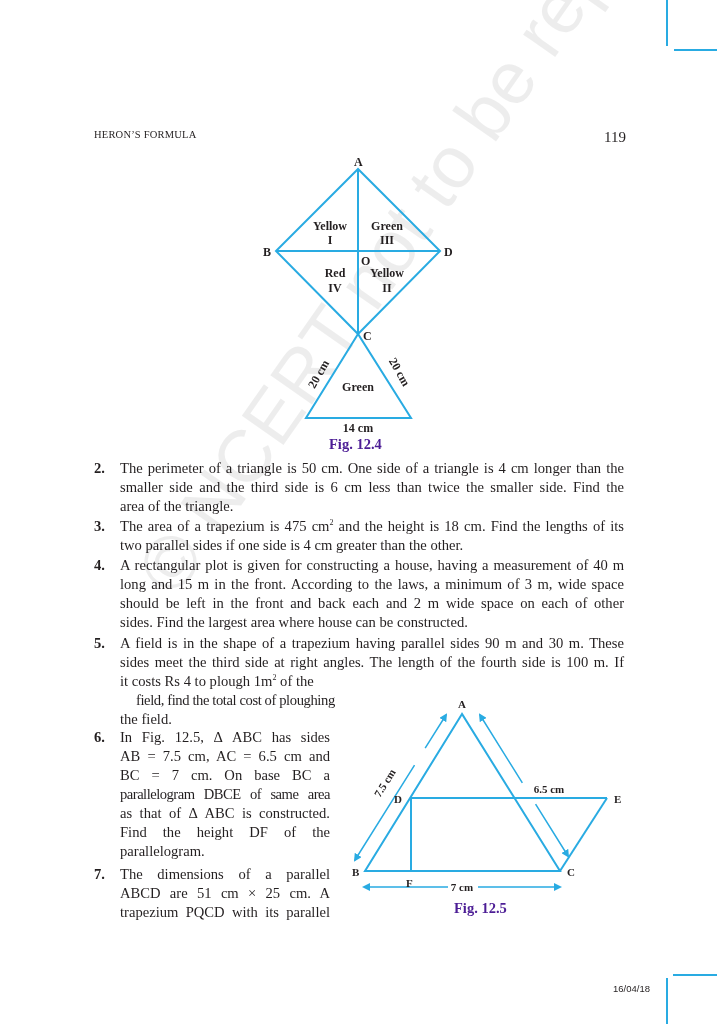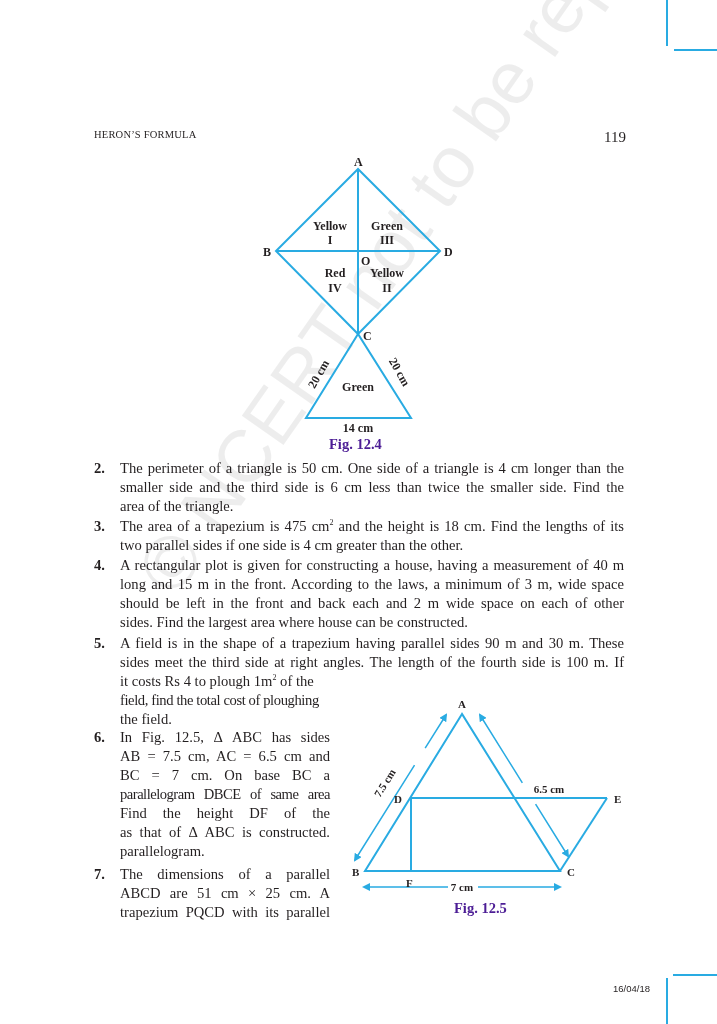--- a/index.html
+++ b/index.html
@@ -92,34 +92,34 @@
     <span class="line last">sides. Find the largest area where house can be constructed.</span>
   </div>
 </div>
 
 <div class="q" style="left:94px;top:634px;width:530px;">
   <span class="num">5.</span>
   <div class="body" style="width:504px;">
     <span class="line">A field is in the shape of a trapezium having parallel sides 90 m and 30 m. These</span>
     <span class="line">sides meet the third side at right angles. The length of  the fourth side is 100 m. If</span>
     <span class="line last"><span>it costs Rs 4 to plough 1m</span><sup>2</sup><span> of the</span></span>
-    <span class="line last" style="letter-spacing:-0.4px;">field, find the total cost of ploughing</span>
+    <span class="line last" style="letter-spacing:-0.4px;margin-left:16px;">field, find the total cost of ploughing</span>
     <span class="line last">the field.</span>
   </div>
 </div>
 
 <div class="q" style="left:94px;top:728px;width:240px;">
   <span class="num">6.</span>
   <div class="body" style="width:210px;">
     <span class="line">In Fig. 12.5, Δ ABC has sides</span>
     <span class="line">AB = 7.5 cm, AC = 6.5 cm and</span>
     <span class="line">BC = 7 cm. On base BC a</span>
     <span class="line" style="letter-spacing:-0.5px;">parallelogram DBCE of same area</span>
+    <span class="line">as that of Δ ABC is constructed.</span>
     <span class="line">Find the height DF of the</span>
-    <span class="line">as that of Δ ABC is constructed.</span>
     <span class="line last">parallelogram.</span>
   </div>
 </div>
 
 <div class="q" style="left:94px;top:865px;width:240px;">
   <span class="num">7.</span>
   <div class="body" style="width:210px;">
     <span class="line">The dimensions of a parallel</span>
     <span class="line">ABCD are 51 cm × 25 cm. A</span>
     <span class="line">trapezium PQCD with its parallel</span>

